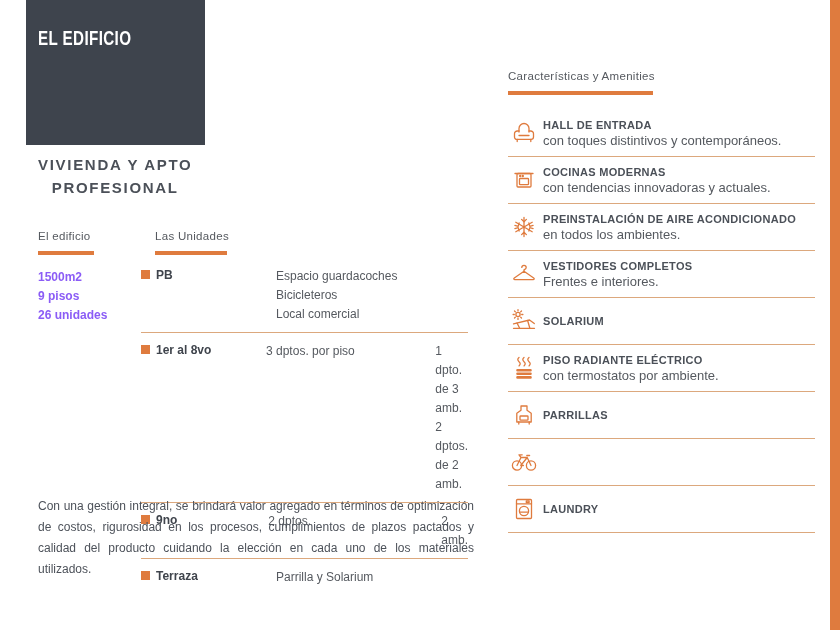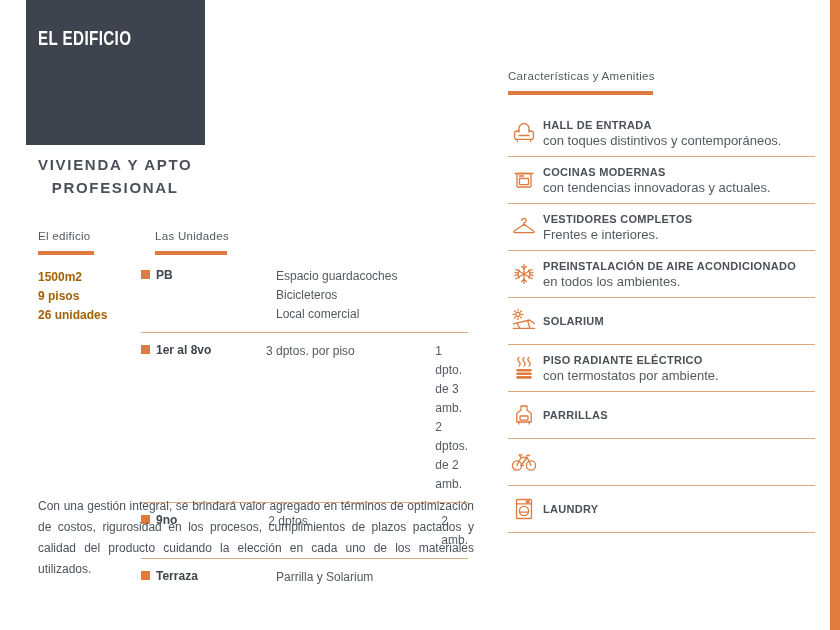--- a/index.html
+++ b/index.html
@@ -15,21 +15,21 @@
   }
   .heading {
     position:absolute; left:38px; top:153px; font-size:15px; font-weight:bold;
     letter-spacing:1.7px; color:#4B5058; line-height:23px;text-align:center;
   }
   .section-label { font-size:11.5px; color:#55595F; letter-spacing:.3px; }
   .accent-underline { height:4px; background:#DF7B3E; margin-top:9px; }
 
   .stats { position:absolute; left:38px; top:230px; }
   .stats .accent-underline { width:56px; }
-  .stats-values { margin-top:13px; font-weight:bold; font-size:12px; color:#a16207; line-height:19px; }
+  .stats-values { margin-top:13px; font-weight:bold; font-size:12px; color:#8b5cf6; line-height:19px; }
 
   .units { position:absolute; left:141px; top:230px; width:327px; }
   .units-header { margin-left:14px; }
   .units-header .accent-underline { width:72px; }
   .units-table { margin-top:12px; }
   .unit-row { display:flex; border-bottom:1px solid #DCA87D; padding:9px 0 8px;gap:48px; }
   .unit-row:first-child { padding-top:0; }
   .unit-row:last-child { border-bottom:none; }
   .u-col1 { width:87px; display:flex; }
   .bullet { width:9px; height:9px; background:#DF7B3E; margin:3px 6px 0 0; flex:none; }
@@ -162,39 +162,39 @@
           </svg>
         </span>
         <div>
           <div class="amenity-title">COCINAS MODERNAS</div>
           <div class="amenity-sub">con tendencias innovadoras y actuales.</div>
         </div>
       </div>
       <div class="amenity">
         <span class="amenity-icon">
           <svg width="28" height="28" viewBox="0 0 28 28">
+            <path d="M14 4.5v19M5.8 9.25l16.4 9.5M5.8 18.75l16.4-9.5"></path>
+            <path d="M11.6 6.4 14 8.8l2.4-2.4M11.6 21.6 14 19.2l2.4 2.4M4.9 12.4l3.3.9.9-3.3M23.1 15.6l-3.3-.9-.9 3.3M4.9 15.6l3.3-.9.9 3.3M23.1 12.4l-3.3.9-.9-3.3"></path>
+          </svg>
+        </span>
+        <div>
+          <div class="amenity-title">PREINSTALACIÓN DE AIRE ACONDICIONADO</div>
+          <div class="amenity-sub">en todos los ambientes.</div>
+        </div>
+      </div>
+      <div class="amenity">
+        <span class="amenity-icon">
+          <svg width="28" height="28" viewBox="0 0 28 28">
             <path d="M14 11.3V9.8l.5-.25c.9-.45 1.7-1.1 1.7-2.1A2.2 2.2 0 0 0 14 5.3a2.2 2.2 0 0 0-2.2 2.15"></path>
             <path d="M14 11.3 23.7 18c.9.6.5 1.7-.6 1.7H4.9c-1.1 0-1.5-1.1-.6-1.7z"></path>
           </svg>
         </span>
         <div>
           <div class="amenity-title">VESTIDORES COMPLETOS</div>
           <div class="amenity-sub">Frentes e interiores.</div>
-        </div>
-      </div>
-      <div class="amenity">
-        <span class="amenity-icon">
-          <svg width="28" height="28" viewBox="0 0 28 28">
-            <path d="M14 4.5v19M5.8 9.25l16.4 9.5M5.8 18.75l16.4-9.5"></path>
-            <path d="M11.6 6.4 14 8.8l2.4-2.4M11.6 21.6 14 19.2l2.4 2.4M4.9 12.4l3.3.9.9-3.3M23.1 15.6l-3.3-.9-.9 3.3M4.9 15.6l3.3-.9.9 3.3M23.1 12.4l-3.3.9-.9-3.3"></path>
-          </svg>
-        </span>
-        <div>
-          <div class="amenity-title">PREINSTALACIÓN DE AIRE ACONDICIONADO</div>
-          <div class="amenity-sub">en todos los ambientes.</div>
         </div>
       </div>
       <div class="amenity">
         <span class="amenity-icon">
           <svg width="28" height="28" viewBox="0 0 28 28">
             <circle cx="8" cy="7.5" r="2.1"></circle>
             <path d="M8 3.8V2.6M8 12.4v-1.2M4.3 7.5H3.1M12.9 7.5h-1.2M5.4 4.9l-.9-.9M10.6 10.1l.9.9M5.4 10.1l-.9.9M10.6 4.9l.9-.9"></path>
             <path d="M3.5 16.8 19.5 13l4.8 3.6"></path>
             <path d="M7 16 9.6 21M17.6 13.5 19.8 21M3.5 21.3h21"></path>
           </svg>

